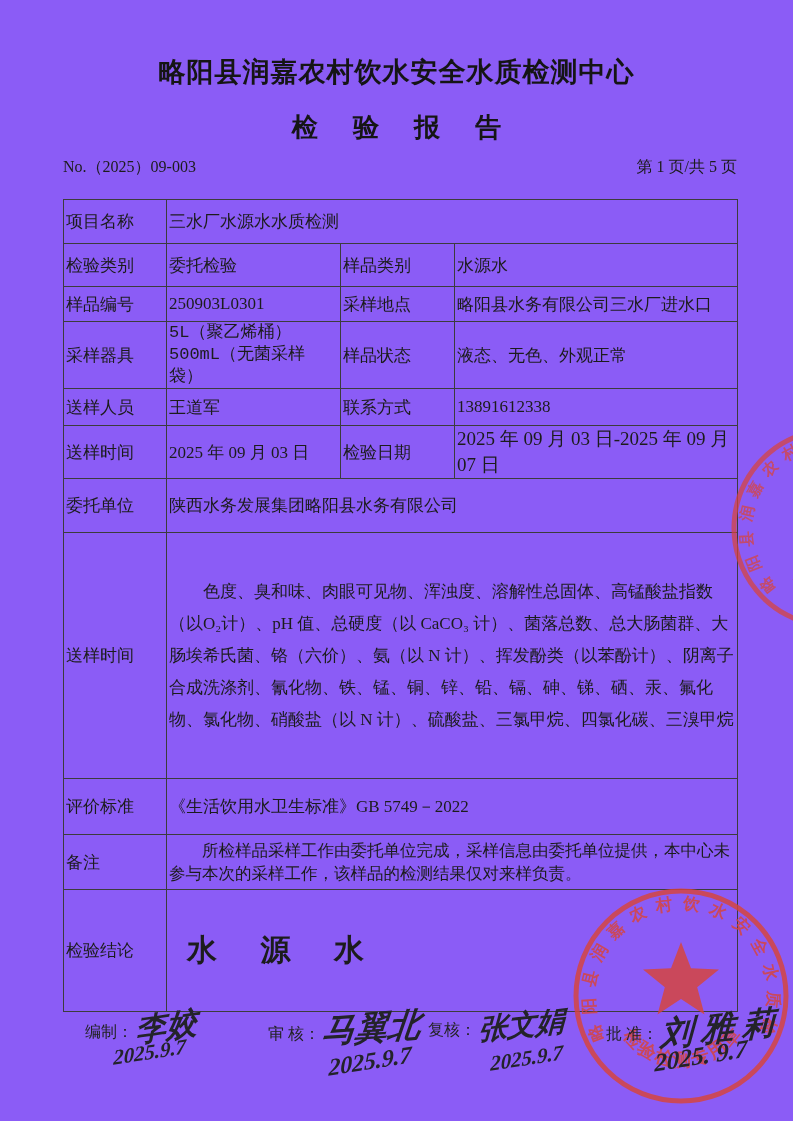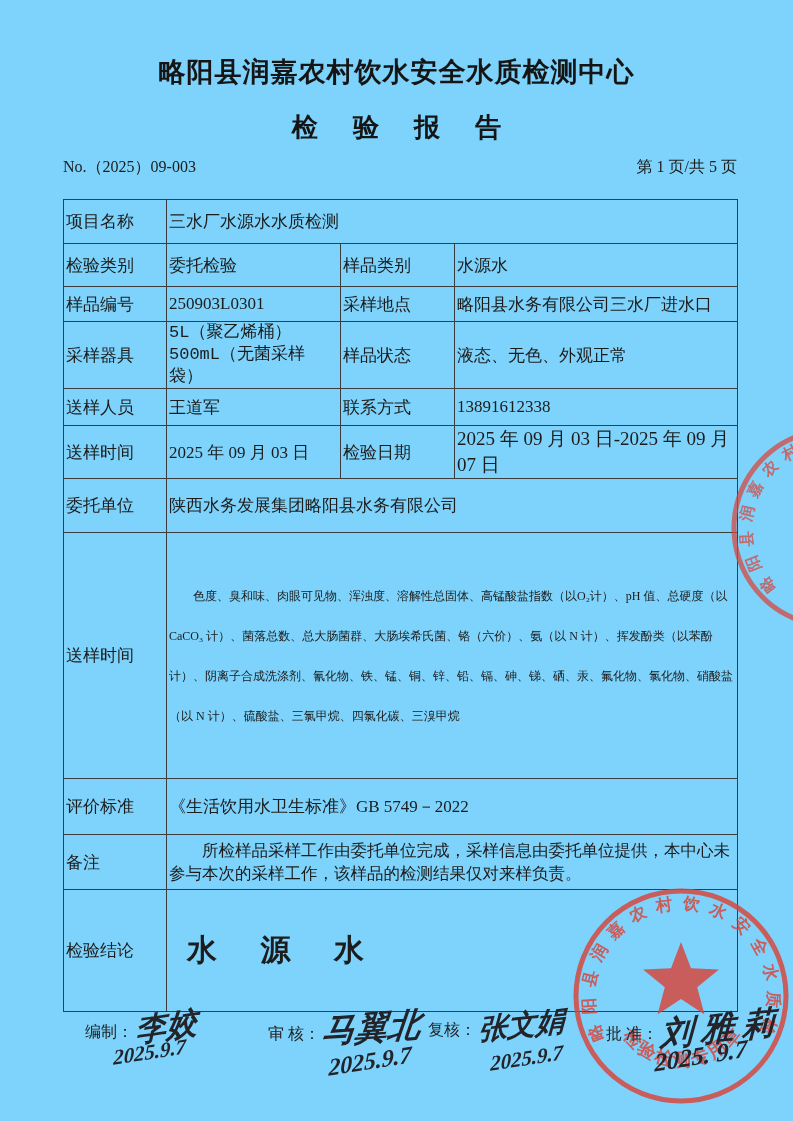--- a/index.html
+++ b/index.html
@@ -1,17 +1,17 @@
 <!DOCTYPE html>
 <html><head>
 <meta charset="utf-8">
 <style>
   html,body{margin:0;padding:0;background:#888;}
   .page{
-    position:relative; width:793px; height:1121px; background:#7dd3fc;
+    position:relative; width:793px; height:1121px; background:#8b5cf6;
     overflow:hidden; font-family:"Liberation Serif", serif; color:#1c1c1c;
     margin:0 auto;
   }
   
   .org-name{
     position:absolute; top:54px; left:0; width:100%; text-align:center;
     font-family:"Liberation Sans", sans-serif; font-weight:bold;
     font-size:27px; letter-spacing:1px; color:#151515;
   }
   .report-title{
@@ -26,21 +26,21 @@
     position:absolute; left:63px; top:199px; width:674px;
     border-collapse:collapse; table-layout:fixed;
     font-size:17px; color:#1c1c1c;
   }
   table.report td{
     border:1.5px solid #3c3c3c; text-align:left; vertical-align:middle;
     padding:0 2px; overflow:hidden;
   }
   td.items-cell{
     text-align:justify; vertical-align:top; padding:52px 10px 8px 28px;
-    line-height:40px; font-size:12px;
+    line-height:32px; font-size:17px;
   }
   td.items-cell .para{ text-indent:2em; }
   td.remark-cell{
     text-align:justify; vertical-align:middle; padding:2px 14px 2px 16px;
     line-height:23px; font-size:16.5px;
   }
   td.remark-cell .para{ text-indent:2em; }
   td.conclusion-cell{
     vertical-align:top; padding-top:26px; font-size:30px; font-weight:bold;
     letter-spacing:18px; text-indent:18px;

